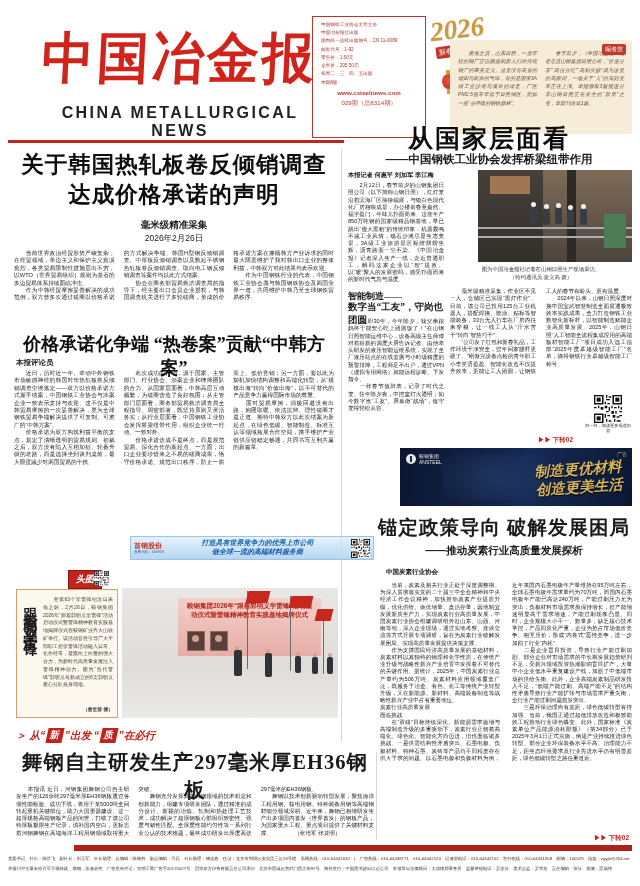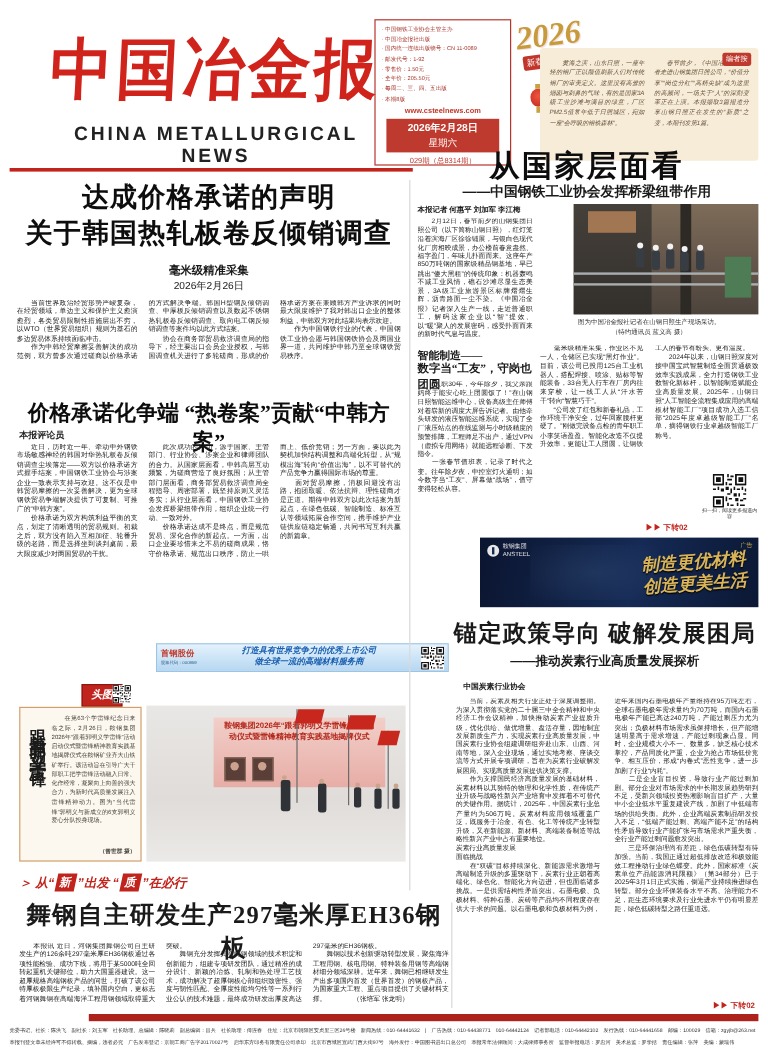--- a/index.html
+++ b/index.html
@@ -135,24 +135,20 @@
     <li>中国钢铁工业协会主管主办</li>
     <li>中国冶金报社出版</li>
     <li>国内统一连续出版物号：CN 11-0089</li>
     <li>邮发代号：1-92</li>
     <li>零售价：1.50元</li>
     <li>全年价：205.50元</li>
     <li>每周二、三、四、五出版</li>
     <li>本期8版</li>
   </ul>
   <div class="site">www.csteelnews.com</div>
-  <div class="datebox">
-    <div class="d1">2026年2月28日</div>
-    <div class="d2">星期六</div>
-  </div>
   <div class="issue">029期（总8314期）</div>
 </div>
 
 <div class="abs" style="left:428px;top:12px;width:104px;height:100px;">
   <div class="abs year" style="left:2px;top:2px;">2026</div>
   <div class="abs tag-red" style="left:8px;top:34px;">新春</div>
   <div class="abs tag-scroll" style="left:42px;top:44px;">走基层</div>
   <div class="abs lantern" style="left:14px;top:62px;"></div>
 </div>
 
@@ -160,22 +156,22 @@
   <span class="tag">编者按</span>
   <div style="display:flex;gap:8px;">
     <p style="flex:1;">　　黄海之滨，山东日照，一座年轻的钢厂正以颜值刷新人们对传统钢厂的审美定义。这里没有高耸的烟囱与刺鼻的气味，有的是国家3A级工业沙滩与满目的绿意，厂区PM2.5值常年低于日照城区，宛如一座“会呼吸的钢铁森林”。</p>
     <p style="flex:1;">　　春节前夕，《中国冶金报》记者走进山钢集团日照公司，“价值分享”“岗位分红”“高精尖缺”成为这里的高频词，一场关于“人”的深刻变革正在上演。本报撷取3篇报道分享山钢日照正在发生的“新质”之变，本期刊发第1篇。</p>
   </div>
 </div>
 
 <div class="abs hrule" style="left:8px;top:140px;width:336px;height:2.5px;"></div>
 
 <div class="abs serif h1 center" style="left:10px;top:150px;width:328px;">
+  <div>关于韩国热轧板卷反倾销调查</div>
   <div>达成价格承诺的声明</div>
-  <div>关于韩国热轧板卷反倾销调查</div>
 </div>
 <div class="abs center" style="left:10px;top:219px;width:328px;font-weight:bold;font-size:9.5px;">毫米级精准采集</div>
 <div class="abs center" style="left:10px;top:233px;width:328px;font-size:8.5px;">2026年2月26日</div>
 <div class="abs body-txt cols3 just prelines" style="left:14px;top:250px;width:320px;height:78px;overflow:hidden;">　　当前世界政治经贸形势严峻复杂，在经贸领域，单边主义和保护主义愈演愈烈，各类贸易限制性措施层出不穷，以WTO（世界贸易组织）规则为基石的多边贸易体系持续面临冲击。
 　　作为中韩经贸摩擦妥善解决的成功范例，双方曾多次通过磋商以价格承诺的方式解决争端。韩国H型钢反倾销调查、中厚板反倾销调查以及数起不锈钢热轧板卷反倾销调查、取向电工钢反倾销调查等案件均以此方式结案。
 　　协会在商务部贸易救济调查局的指导下，经主要出口会员企业授权，与韩国调查机关进行了多轮磋商，形成的价格承诺方案在兼顾韩方产业诉求的同时最大限度维护了我对韩出口企业的整体利益，中韩双方对此结果均表示欢迎。
 　　作为中国钢铁行业的代表，中国钢铁工业协会愿与韩国钢铁协会及两国业界一道，共同维护中韩乃至全球钢铁贸易秩序。</div>
 
 <div class="abs serif h2 center" style="left:10px;top:332px;width:328px;">价格承诺化争端 “热卷案”贡献“中韩方案”</div>
 <div class="abs byline" style="left:16px;top:358px;">本报评论员</div>

